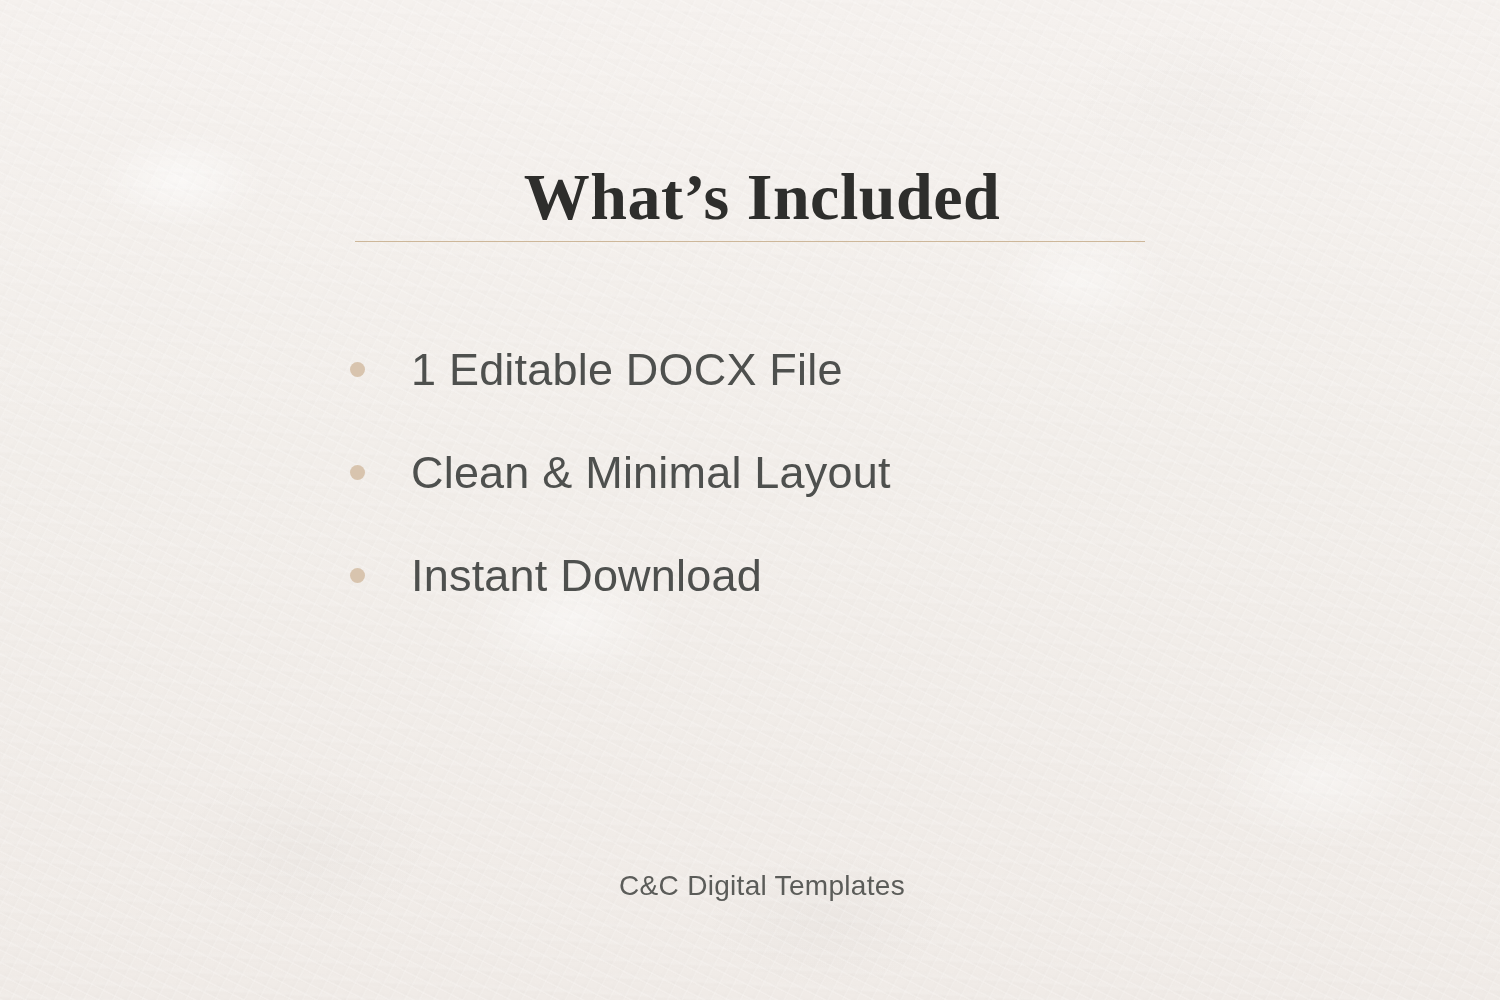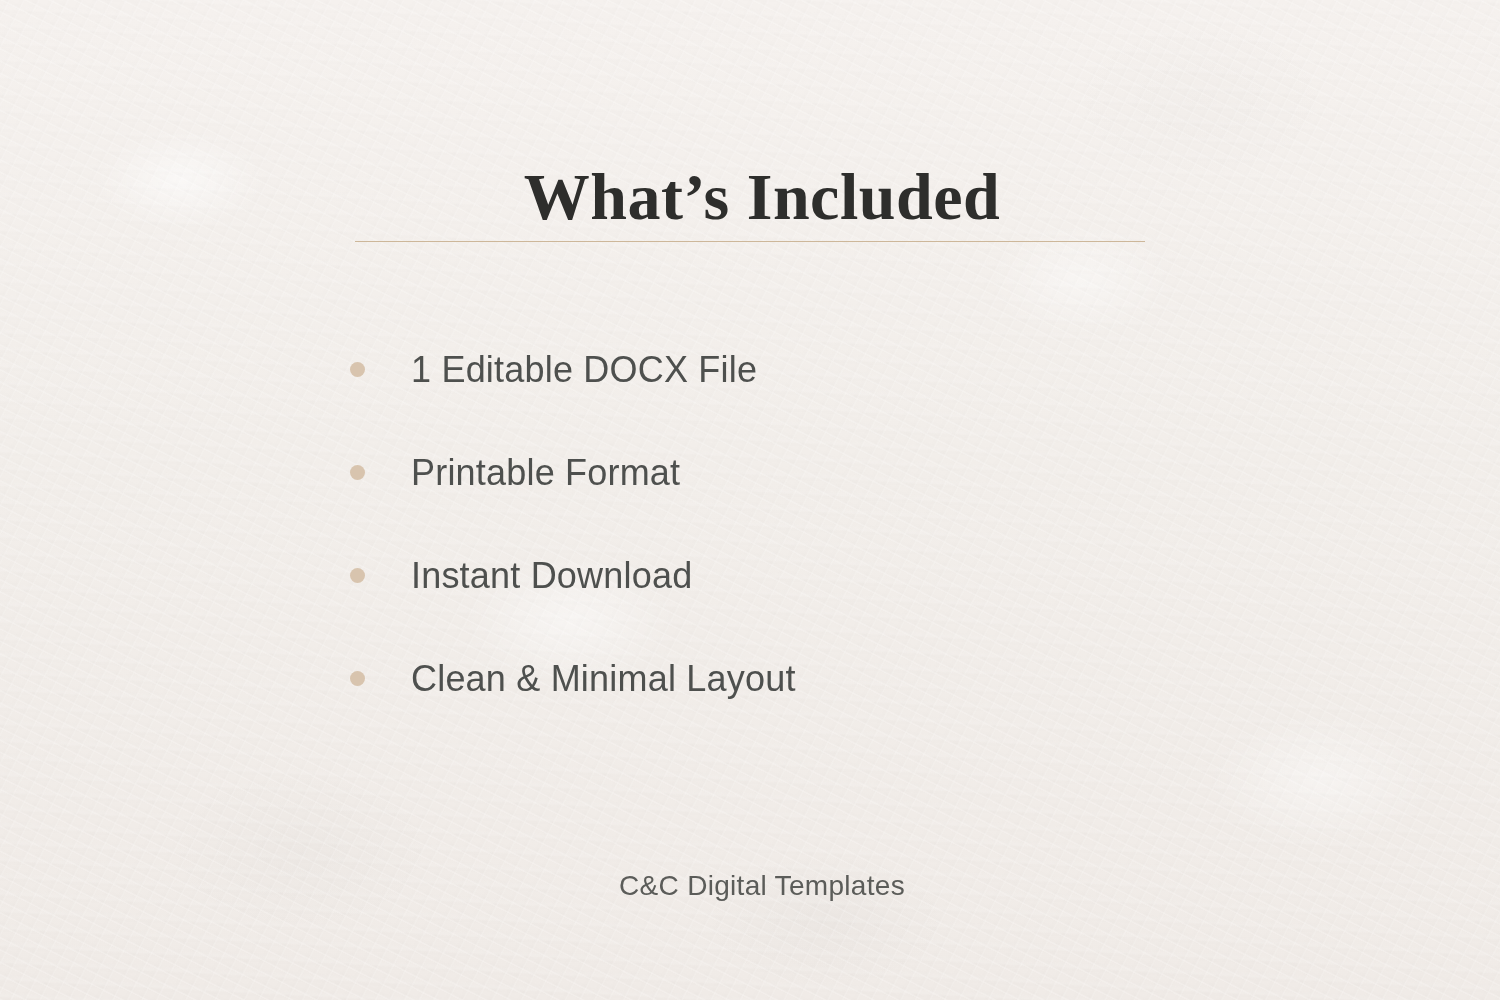--- a/index.html
+++ b/index.html
@@ -90,21 +90,21 @@
     width: 15px;
     height: 15px;
     border-radius: 50%;
     background-color: #d8c4ae;
     flex: 0 0 auto;
     margin-right: 46px;
   }
 
   .bullet-text {
     font-family: "Liberation Sans", sans-serif;
-    font-size: 36px;
+    font-size: 45px;
     font-weight: 400;
     color: #4e504e;
     letter-spacing: 0.2px;
     white-space: nowrap;
   }
 
   #footer {
     position: absolute;
     bottom: 98px;
     left: 0;
@@ -128,33 +128,29 @@
 
     <div id="divider"></div>
 
     <div id="bullets">
 
       <div class="bullet-row">
         <span class="dot"></span>
         <span class="bullet-text">1 Editable DOCX File</span>
       </div>
 
+
       <div class="bullet-row">
         <span class="dot"></span>
-        <span class="bullet-text">Printable Format</span>
+        <span class="bullet-text">Clean &amp; Minimal Layout</span>
       </div>
 
       <div class="bullet-row">
         <span class="dot"></span>
         <span class="bullet-text">Instant Download</span>
-      </div>
-
-      <div class="bullet-row">
-        <span class="dot"></span>
-        <span class="bullet-text">Clean &amp; Minimal Layout</span>
       </div>
 
     </div>
 
     <div id="footer">C&amp;C Digital Templates</div>
 
   </div>
 </div>
 
 </body></html>

